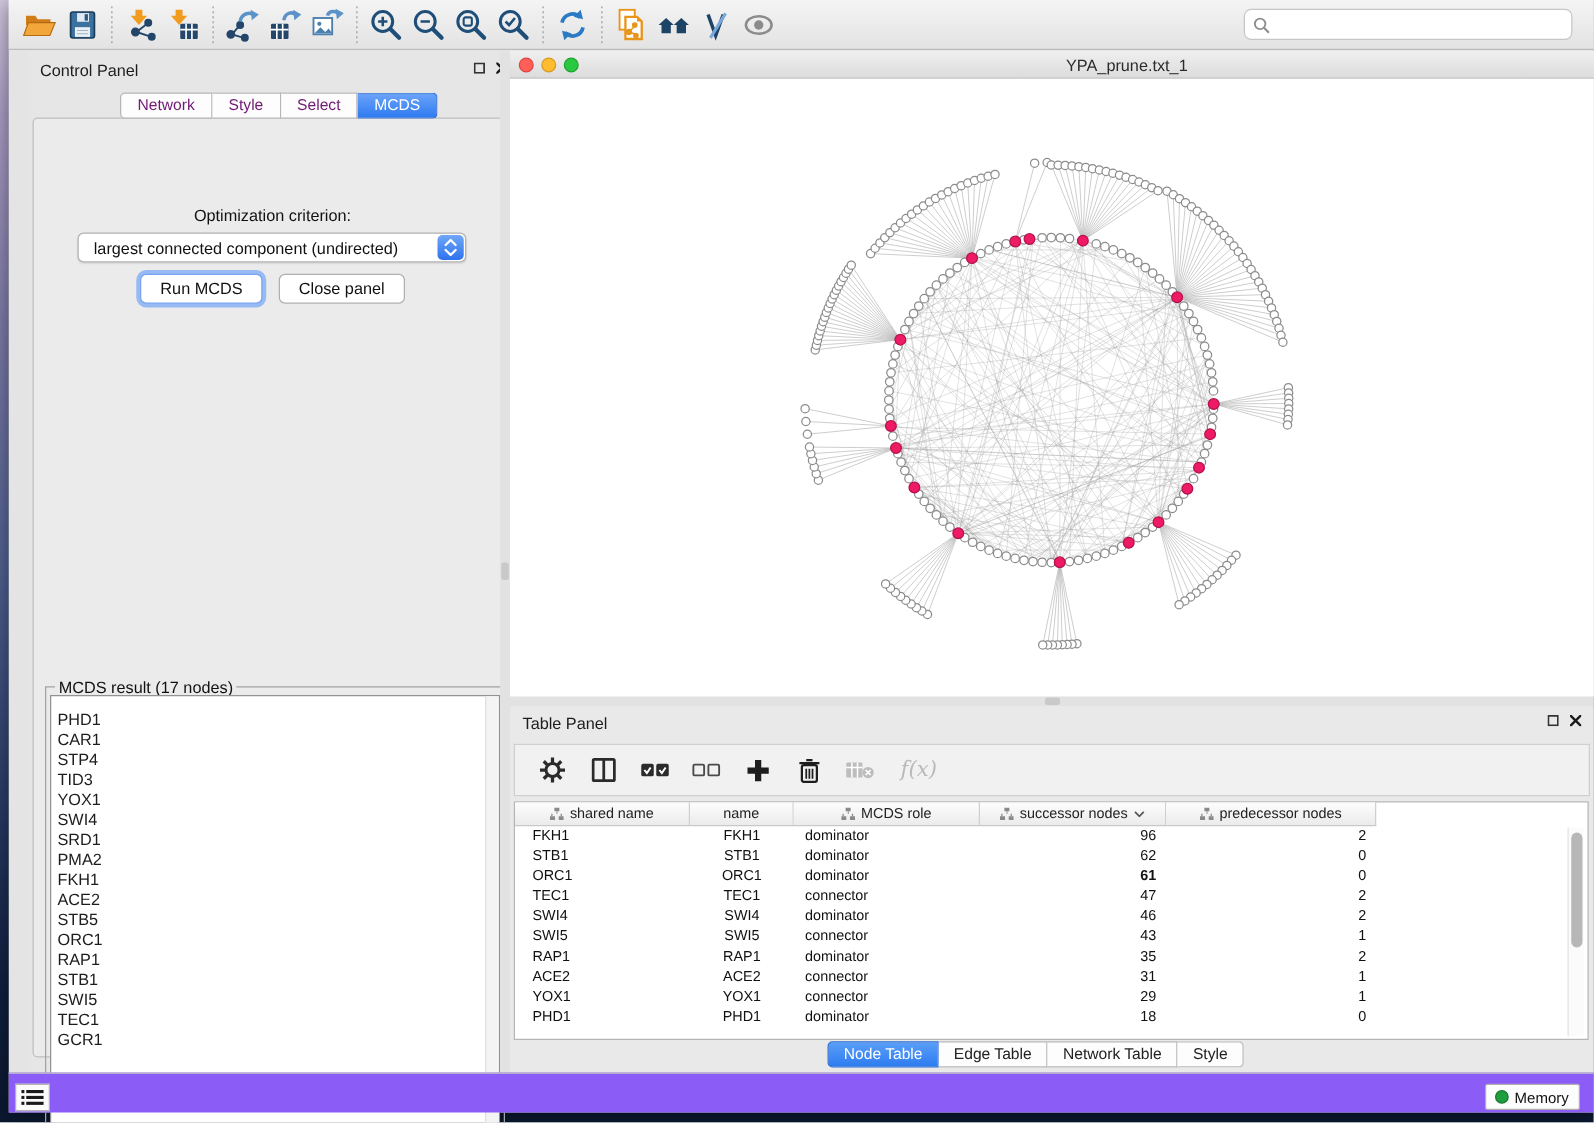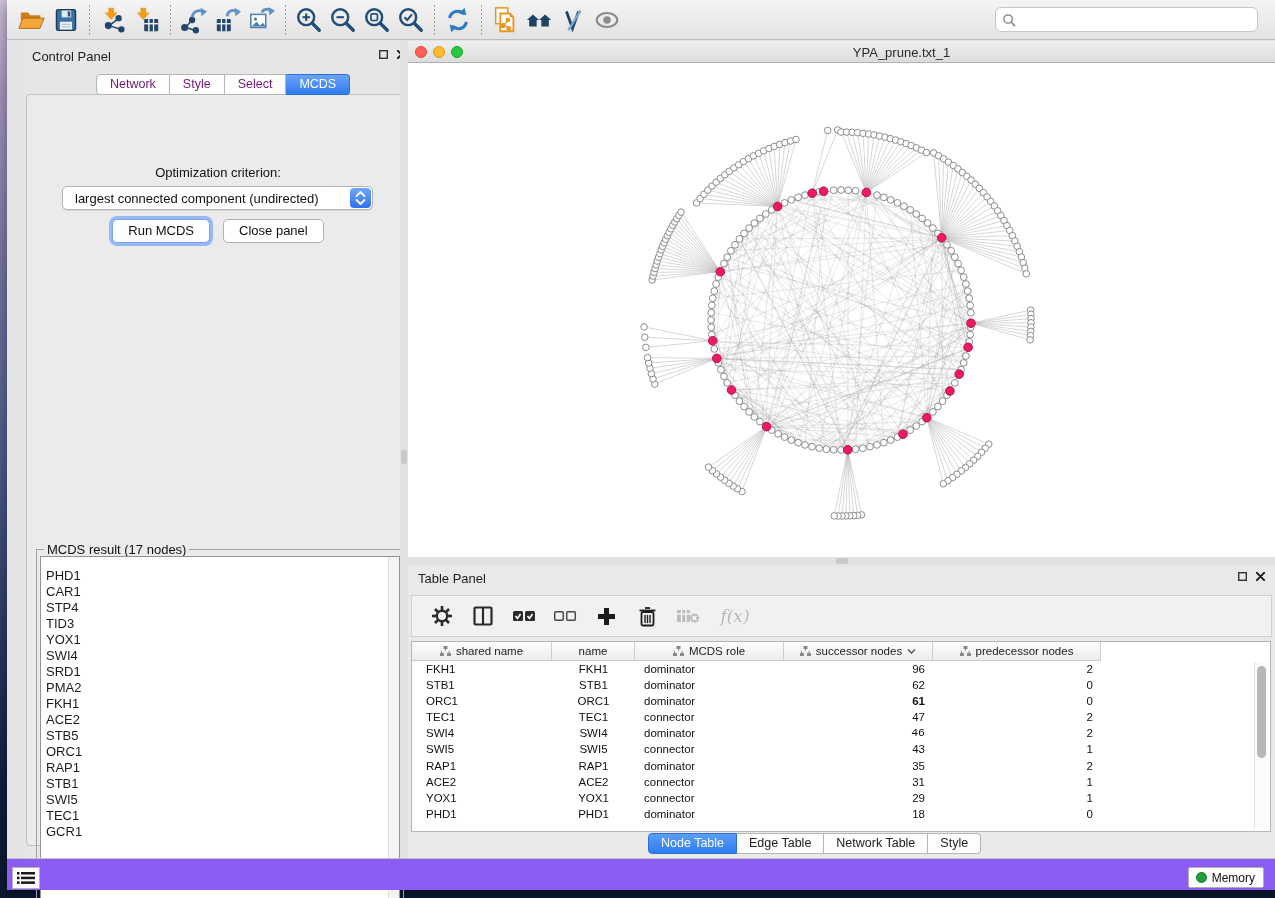--- a/index.html
+++ b/index.html
@@ -90,21 +90,21 @@
     font-size:11.5px; color:#222; }
   .tbl-rows { position:absolute; left:0; top:19px; width:100%; }
   .tr { display:flex; height:16.1px; }
   .td { font-size:11.5px; line-height:16px; color:#111; white-space:nowrap; overflow:hidden; }
   .td.c0 { padding-left:14px; }
   .td.c1 { text-align:center; }
   .td.c2 { padding-left:9px; }
   .td.c3, .td.c4 { text-align:right; padding-right:8px; }
   .tbl-scroll { position:absolute; right:3px; top:20px; width:13px; height:167px; background:#fbfbfb; border-left:1px solid #e3e3e3; }
   .tbl-thumb { position:absolute; left:2px; top:4px; width:9px; height:92px; background:#b7b7b7; border-radius:5px; }
-  .tp-tabs { position:absolute; left:240px; top:268px; display:flex; }
+  .tp-tabs { position:absolute; left:254px; top:268px; display:flex; }
   .tp-tab { height:21px; padding:0 12px; background:#fdfdfd; border:1px solid #b6b6b6; border-left-width:0;
     font-size:12.5px; line-height:19px; color:#222; }
   .tp-tab:first-child { border-left-width:1px; border-radius:4px 0 0 4px; }
   .tp-tab:last-child { border-radius:0 4px 4px 0; }
   .tp-tab.active { background:linear-gradient(#5a9ef8,#2d7cf0); border-color:#2d6fd9; color:#fff; }
 
   
   .statusbar { position:absolute; left:0; top:858px; width:100%; height:32px; background:#8b5cf6; border-top:1px solid #c3c3c3; }
   .list-btn { position:absolute; left:5px; top:8px; width:28px; height:22px; background:#fbfbfb;
     border:1px solid #b4b4b4; display:flex; align-items:center; justify-content:center; }
@@ -750,21 +750,21 @@
               <div class="td c0" style="width: 140px;">TEC1</div>
               <div class="td c1" style="width: 83px;">TEC1</div>
               <div class="td c2" style="width: 149px;">connector</div>
               <div class="td c3" style="width: 149px;">47</div>
               <div class="td c4" style="width: 168px;">2</div>
             </div>
             <div class="tr">
               <div class="td c0" style="width: 140px;">SWI4</div>
               <div class="td c1" style="width: 83px;">SWI4</div>
               <div class="td c2" style="width: 149px;">dominator</div>
-              <div class="td c3" style="width: 149px; font-family: Liberation Mono, monospace;">46</div>
+              <div class="td c3" style="width: 149px;">46</div>
               <div class="td c4" style="width: 168px;">2</div>
             </div>
             <div class="tr">
               <div class="td c0" style="width: 140px;">SWI5</div>
               <div class="td c1" style="width: 83px;">SWI5</div>
               <div class="td c2" style="width: 149px;">connector</div>
               <div class="td c3" style="width: 149px;">43</div>
               <div class="td c4" style="width: 168px;">1</div>
             </div>
             <div class="tr">

